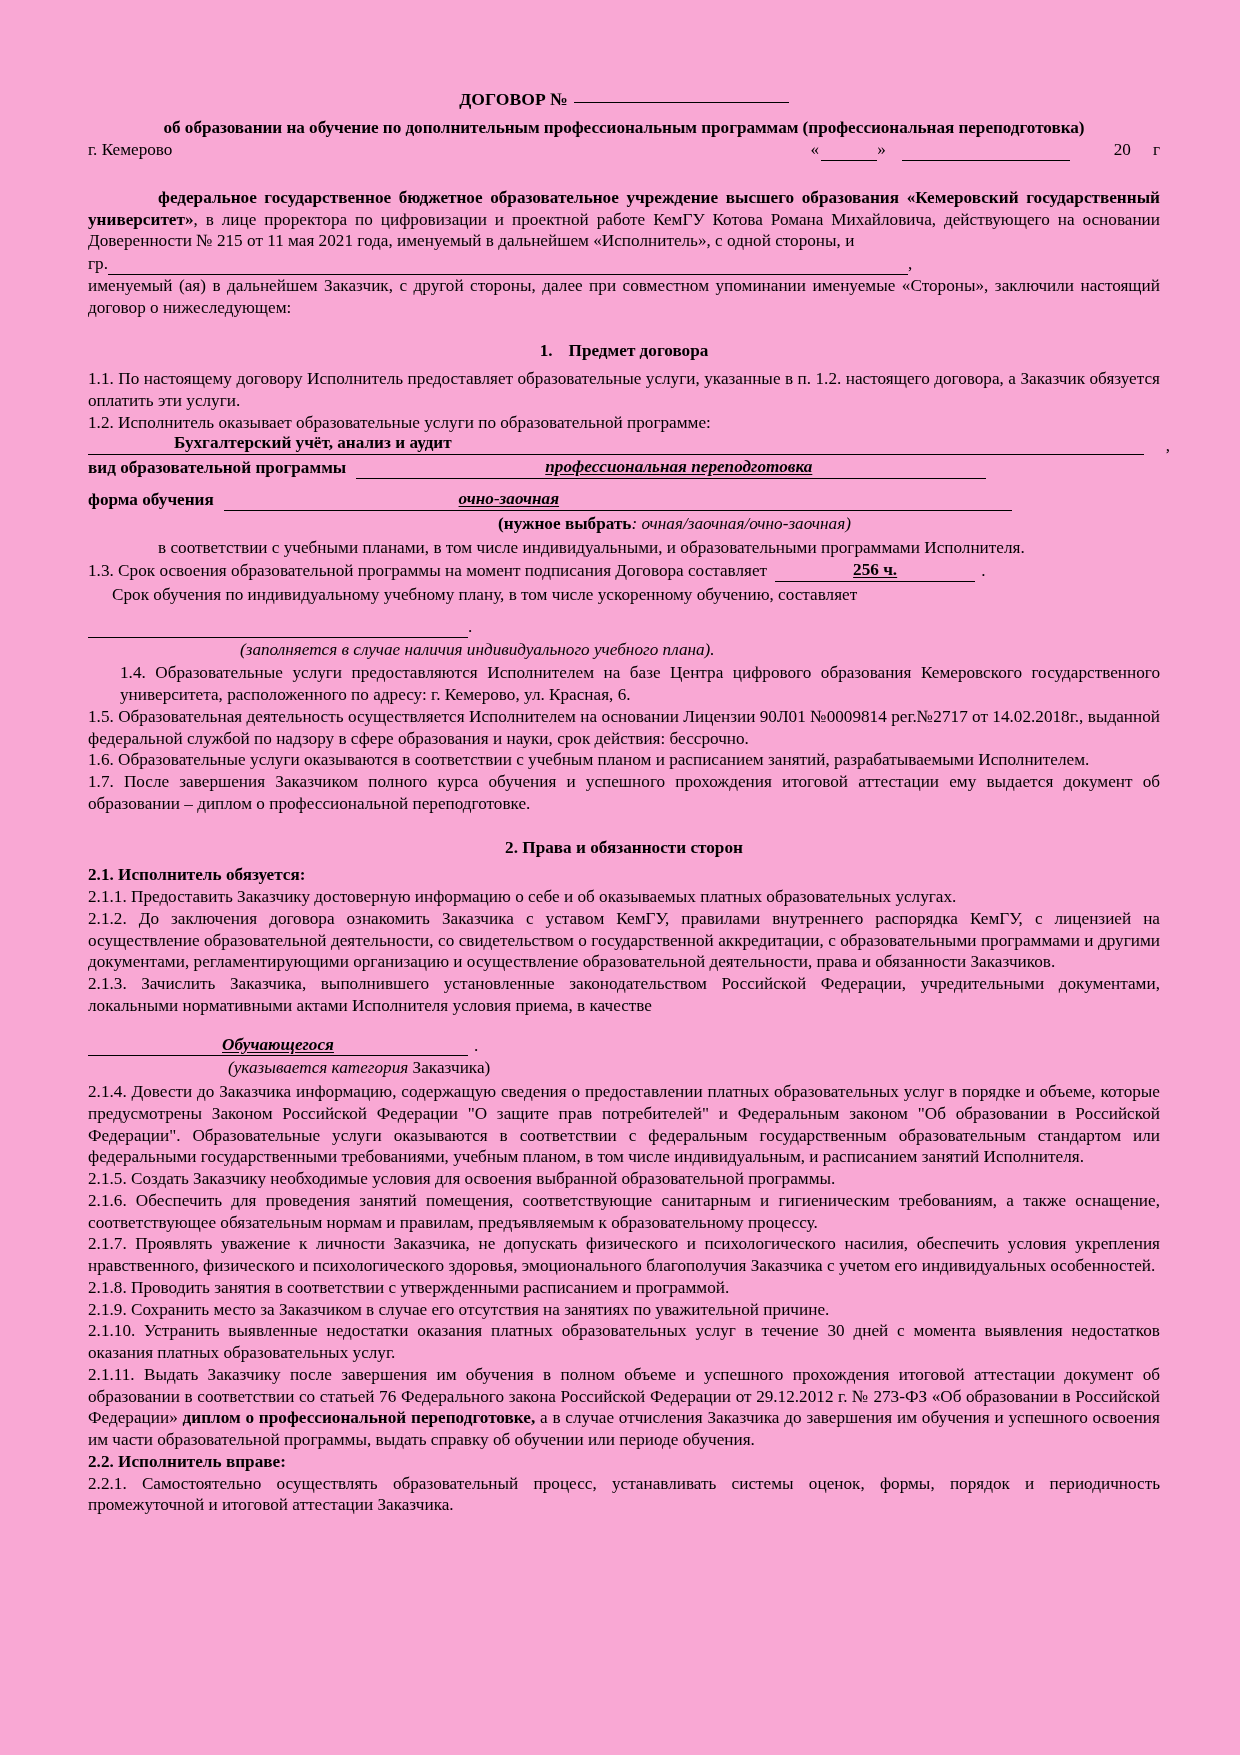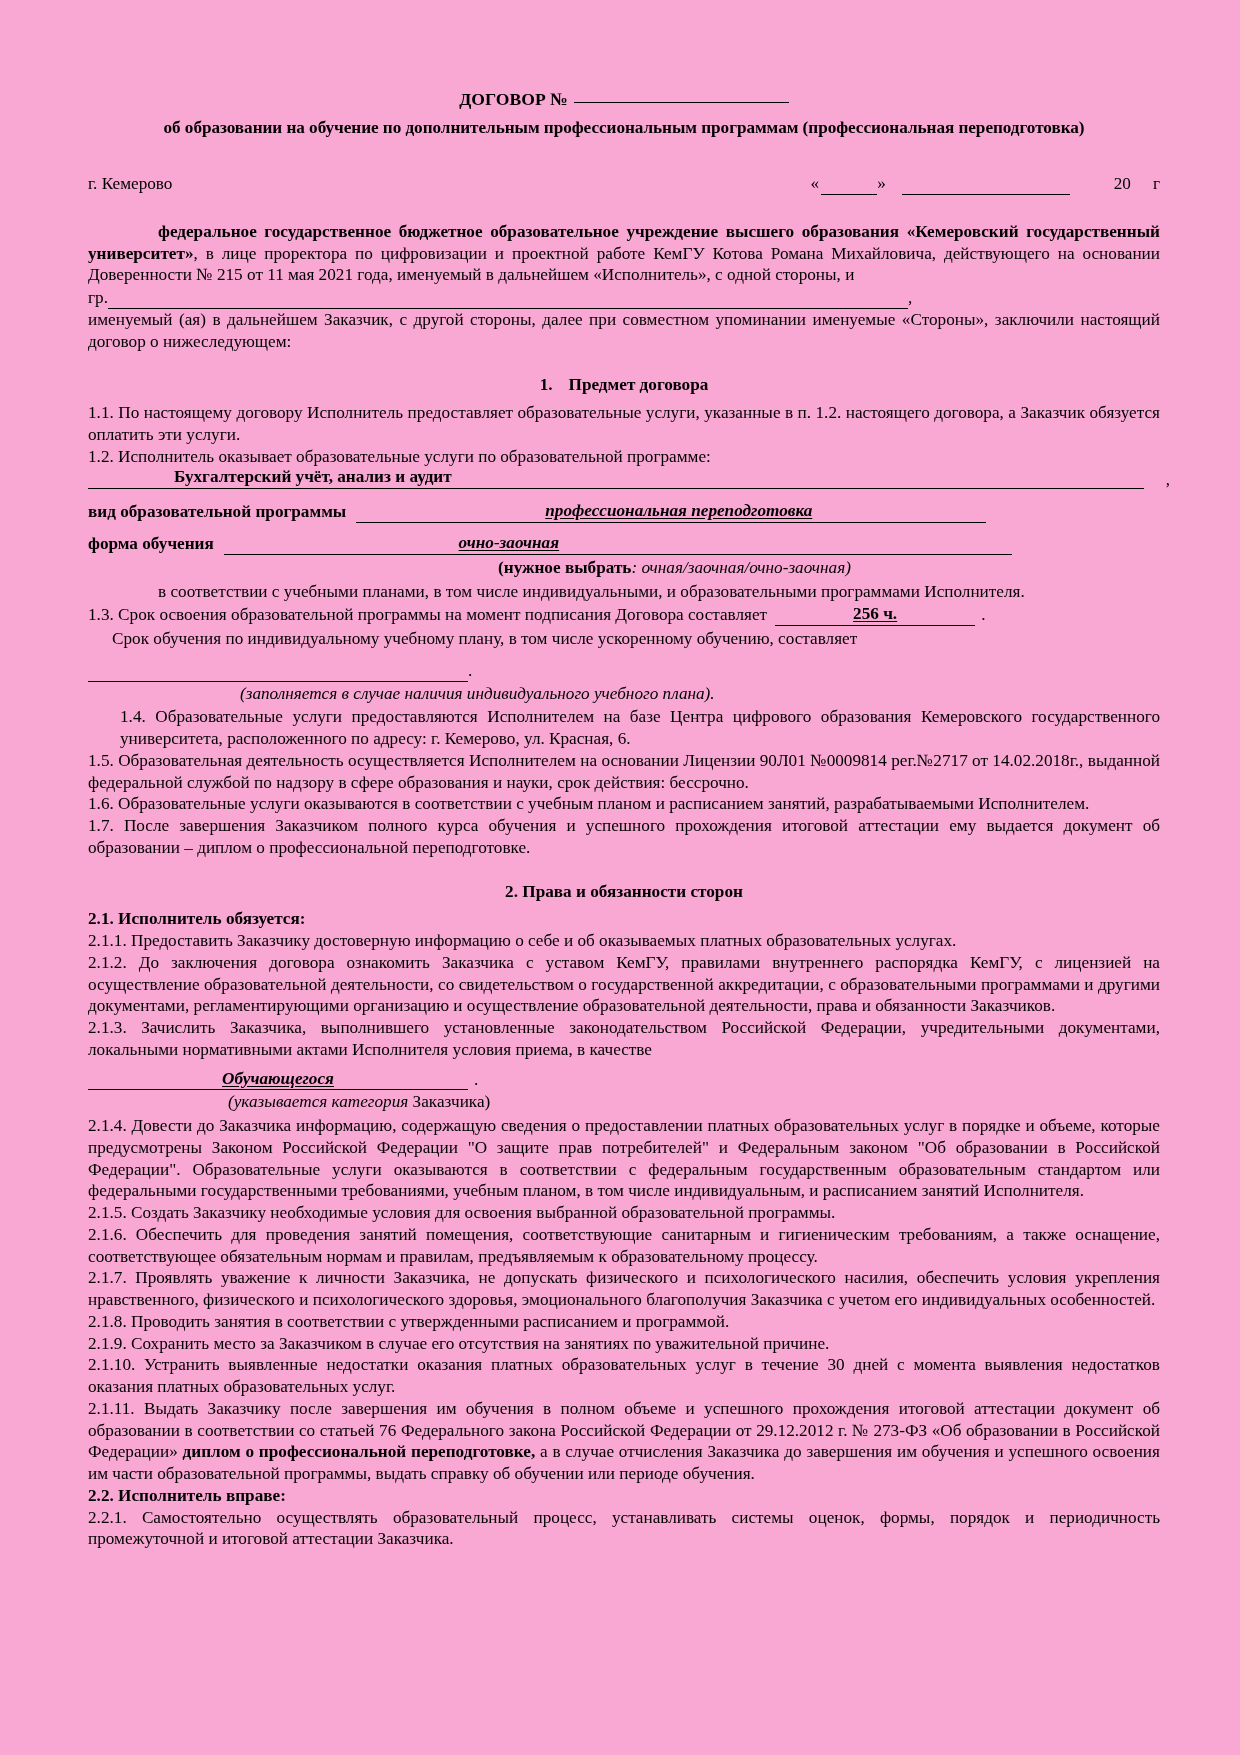--- a/index.html
+++ b/index.html
@@ -47,21 +47,20 @@
     font-size: 17.2px;
     margin-top: 7px;
     letter-spacing: -0.05px;
   }
 
   
   .city-date {
     display: flex;
     justify-content: space-between;
     align-items: flex-end;
-    margin-top: 34px;
     font-size: 17.2px;
   }
   .city-date .city { white-space: nowrap; }
   .city-date .date {
     display: flex;
     align-items: flex-end;
     gap: 0;
     white-space: nowrap;
   }
   .date .q { margin-right: 2px; }
@@ -224,21 +223,21 @@
     <p class="par">1.1. По настоящему договору Исполнитель предоставляет образовательные услуги, указанные в п. 1.2. настоящего договора, а Заказчик обязуется оплатить эти услуги.</p>
     <p class="par">1.2. Исполнитель оказывает образовательные услуги по образовательной программе:</p>
 
     <div class="line-row" style="position:relative;">
       <span class="ul-full" style="width:1056px;">
         <span class="val">Бухгалтерский учёт, анализ и аудит</span>
       </span>
       <span style="position:absolute; right:-10px; bottom:-1px;">,</span>
     </div>
 
-    <div class="field-row" style="margin-top:12px;">
+    <div class="field-row" style="margin-top:2px;">
       <span class="lbl">вид образовательной программы</span>
       <span class="rule" style="width:630px; margin-left:10px;">
         <span class="v">профессиональная переподготовка</span>
       </span>
     </div>
 
     <div class="field-row" style="margin-top:10px;">
       <span class="lbl">форма обучения</span>
       <span class="rule" style="width:788px; margin-left:10px;">
         <span class="v" style="left:180px; right:auto; width:210px; text-align:center;">очно-заочная</span>
@@ -275,21 +274,21 @@
     <p class="par">1.6.  Образовательные  услуги  оказываются  в  соответствии  с  учебным  планом  и  расписанием  занятий,  разрабатываемыми Исполнителем.</p>
     <p class="par">1.7. После  завершения  Заказчиком  полного  курса  обучения  и  успешного  прохождения  итоговой  аттестации  ему  выдается документ  об образовании – диплом о профессиональной переподготовке.</p>
 
     <div class="section-head">2. Права и обязанности сторон</div>
 
     <p class="par"><b>2.1. Исполнитель обязуется:</b></p>
     <p class="par">2.1.1. Предоставить Заказчику достоверную информацию о себе и об оказываемых платных образовательных услугах.</p>
     <p class="par">2.1.2. До заключения договора ознакомить Заказчика с уставом КемГУ, правилами внутреннего  распорядка КемГУ, с лицензией на  осуществление  образовательной  деятельности,  со  свидетельством  о  государственной  аккредитации,  с  образовательными программами и другими документами, регламентирующими организацию и осуществление образовательной деятельности, права и обязанности Заказчиков.</p>
     <p class="par">2.1.3.  Зачислить  Заказчика,  выполнившего  установленные  законодательством    Российской  Федерации,  учредительными документами,      локальными      нормативными      актами      Исполнителя      условия      приема,      в      качестве</p>
 
-    <div class="field-row" style="margin-top:8px;">
+    <div class="field-row" style="margin-top:18px;">
       <span class="inline-rule" style="width:380px;">
         <span class="v" style="font-style:italic;">Обучающегося</span>
       </span>
         <span style="margin-left:6px;">.</span>
     </div>
 
     <div class="hint" style="margin-top:1px;">
       <span class="pad" style="width:140px;"></span><i>(указывается категория</i><span> Заказчика)</span>
     </div>
 

